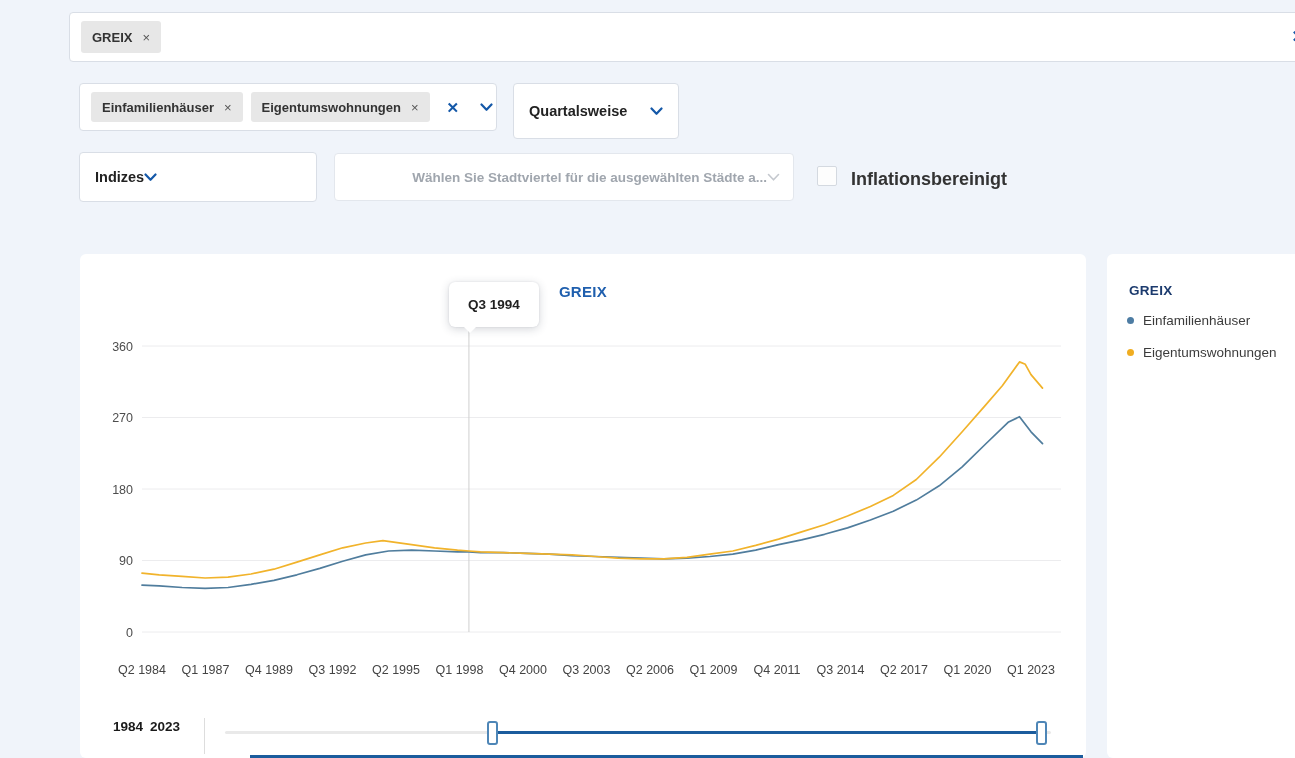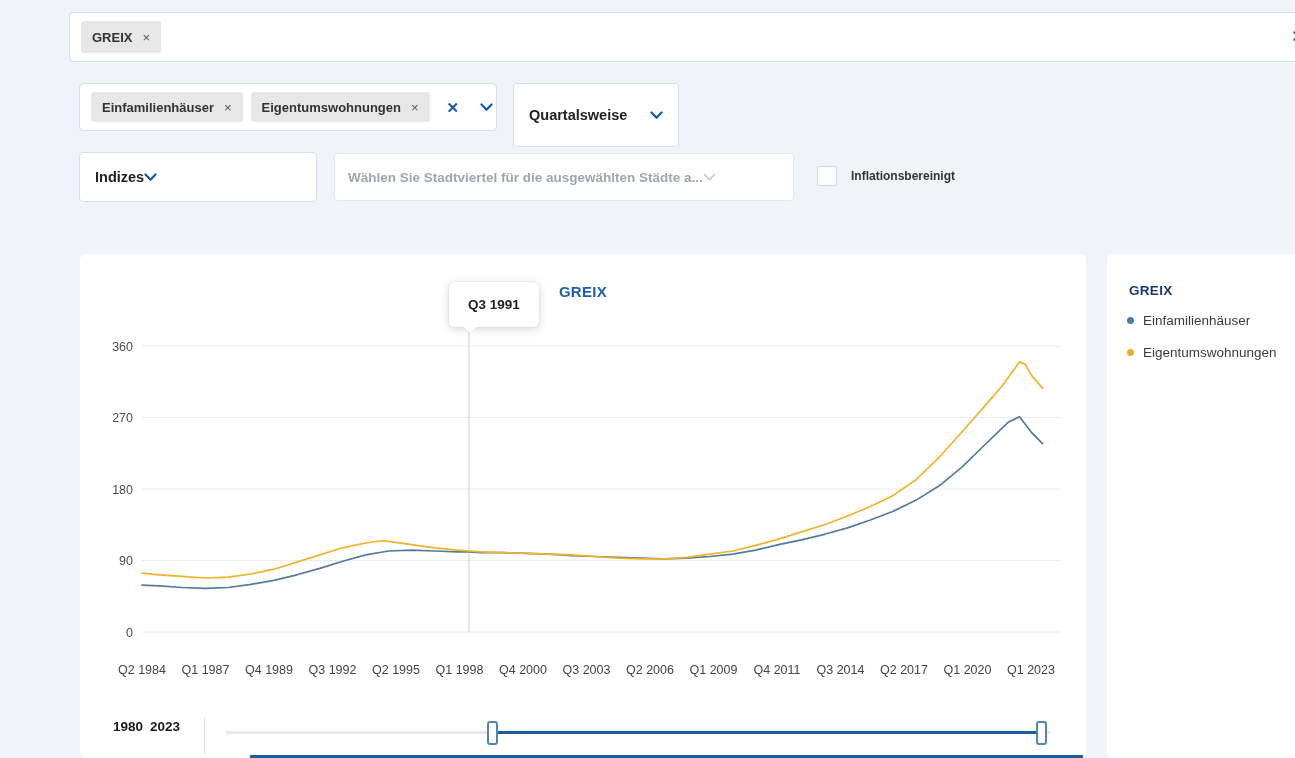--- a/index.html
+++ b/index.html
@@ -45,43 +45,43 @@
   }
   .bar-close { position:absolute; right:9px; top:50%; transform:translateY(-50%); font-size:16px; }
   .chev { color:#1458a8; display:inline-flex; align-items:center; }
   .chev svg { display:block; }
 
   .filterbox { left:59px; top:83px; width:418px; height:48px; padding:0 11px; gap:8px; }
   .filterbox .tag { height:30px; }
   .filterbox .clear-x { margin-left:9px; }
   .filterbox .chev { margin-left:13px; }
 
-  .periodbox { left:493px; top:83px; width:166px; height:64px; padding:0 15px; justify-content:space-between; cursor:pointer; }
+  .periodbox { left:493px; top:83px; width:166px; height:56px; padding:0 15px; justify-content:space-between; cursor:pointer; }
   .periodbox .label { font-size:14.5px; font-weight:bold; color:#222; }
 
   .indizesbox { left:59px; top:152px; width:238px; height:50px; padding:0 15px; justify-content:flex-start; cursor:pointer; }
   .indizesbox .label { font-size:14.5px; font-weight:bold; color:#222; }
 
   .districtbox {
     left:314px; top:153px; width:460px; height:48px; padding:0 13px;
-    justify-content:flex-start;
+    justify-content:flex-end;
     border-color:#e3e7ed;
     cursor:default;
   }
   .districtbox .ph {
     color:#a0a6ae; font-size:13.5px; font-weight:bold;
     white-space:nowrap; overflow:hidden; text-overflow:clip; max-width:408px;
   }
   .districtbox .chev { color:#c4c8ce; }
 
   .checkbox {
     left:797px; top:166px; width:20px; height:20px;
     background:#fdfdfd; border:1px solid #d4d9e0; border-radius:2px; cursor:pointer;
   }
-  .checklabel { left:831px; top:169px; font-size:12px; font-weight:bold; color:#333; }
+  .checklabel { left:831px; top:169px; font-size:18px; font-weight:bold; color:#333; }
 
   
   .main-card { left:60px; top:254px; width:1006px; height:504px; background:#fff; border-radius:6px; }
   .side-card { left:1087px; top:254px; width:208px; height:504px; background:#fff; border-radius:6px 0 0 6px; }
 
   .chart-title {
     position:absolute; left:0; right:0; top:29px;
     text-align:center; font-size:15px; font-weight:bold; color:#1f5fae; letter-spacing:.3px;
   }
   .tooltip {
@@ -170,21 +170,21 @@
   </span>
 </div>
 
 <div class="abs checkbox"></div>
 <div class="abs checklabel">Inflationsbereinigt</div>
 
 <div class="abs main-card">
   <div class="chart-title">GREIX</div>
 
   <div class="tooltip" id="chart-tooltip" style="left: 368.923px;">
-    <span>Q3 1991</span>
+    <span>Q3 1994</span>
   </div>
 
   <div class="chart-plot">
     <svg id="chart-svg" width="1006" height="504" viewBox="0 0 1006 504">
         <line x1="62" y1="378" x2="981" y2="378" stroke="#ececee" stroke-width="1"></line>
         <text x="53" y="382.5" text-anchor="end" fill="#4d4d4d" font-size="12.5">0</text>
         <line x1="62" y1="306.5" x2="981" y2="306.5" stroke="#ececee" stroke-width="1"></line>
         <text x="53" y="311" text-anchor="end" fill="#4d4d4d" font-size="12.5">90</text>
         <line x1="62" y1="235" x2="981" y2="235" stroke="#ececee" stroke-width="1"></line>
         <text x="53" y="239.5" text-anchor="end" fill="#4d4d4d" font-size="12.5">180</text>
@@ -206,21 +206,21 @@
         <text x="760.5" y="420" text-anchor="middle" fill="#444" font-size="12.5">Q3 2014</text>
         <text x="824" y="420" text-anchor="middle" fill="#444" font-size="12.5">Q2 2017</text>
         <text x="887.5" y="420" text-anchor="middle" fill="#444" font-size="12.5">Q1 2020</text>
         <text x="951" y="420" text-anchor="middle" fill="#444" font-size="12.5">Q1 2023</text>
         <line x1="388.9225806451613" y1="74" x2="388.9225806451613" y2="378" stroke="#cfcfcf" stroke-width="1"></line>
         <polyline points="62.0,331.1 79.2,331.9 102.1,333.5 125.1,334.3 148.0,333.5 171.0,330.3 193.9,326.4 216.9,320.8 239.8,314.4 262.7,307.3 285.7,300.9 308.6,297.0 331.6,296.2 354.5,297.0 377.5,297.8 388.9,297.8 400.4,298.6 423.3,298.6 446.3,299.4 469.2,300.1 492.2,301.7 515.1,302.5 538.0,303.3 561.0,304.1 583.9,304.9 606.9,304.1 629.8,302.5 652.8,300.1 675.7,296.2 698.6,290.6 721.6,285.8 744.5,280.3 767.5,273.9 790.4,266.0 813.3,257.2 836.3,246.1 859.2,231.8 882.2,212.8 905.1,190.5 928.1,168.3 939.5,162.7 951.0,177.8 962.5,189.7" fill="none" stroke="#507d9d" stroke-width="1.7" stroke-linejoin="round" stroke-linecap="round"></polyline>
         <polyline points="62.0,319.2 79.2,320.8 102.1,322.4 125.1,324.0 148.0,323.2 171.0,320.0 193.9,315.2 216.9,308.1 239.8,300.9 262.7,293.8 285.7,289.0 302.9,286.6 331.6,290.6 354.5,293.8 377.5,296.2 388.9,297.0 400.4,297.8 423.3,298.6 446.3,299.4 469.2,300.1 492.2,300.9 515.1,302.5 538.0,304.1 561.0,304.9 583.9,304.9 606.9,303.3 629.8,300.1 652.8,297.0 675.7,291.4 698.6,285.1 721.6,277.9 744.5,270.8 767.5,262.0 790.4,252.5 813.3,241.4 836.3,225.5 859.2,203.2 882.2,177.8 905.1,151.6 922.3,131.7 939.5,107.9 945.3,110.3 951.0,120.6 962.5,134.1" fill="none" stroke="#f1b32b" stroke-width="1.7" stroke-linejoin="round" stroke-linecap="round"></polyline>
       </svg>
   </div>
 
-  <div class="sl-label" style="left:33px;">1980</div>
+  <div class="sl-label" style="left:33px;">1984</div>
   <div class="sl-label" style="left:70px;">2023</div>
   <div class="sl-div"></div>
   <div class="sl-track"></div>
   <div class="sl-range"></div>
   <div class="sl-handle" style="left:407px;"></div>
   <div class="sl-handle" style="left:956px;"></div>
 
   <div class="bottom-strip"></div>
 </div>
 

